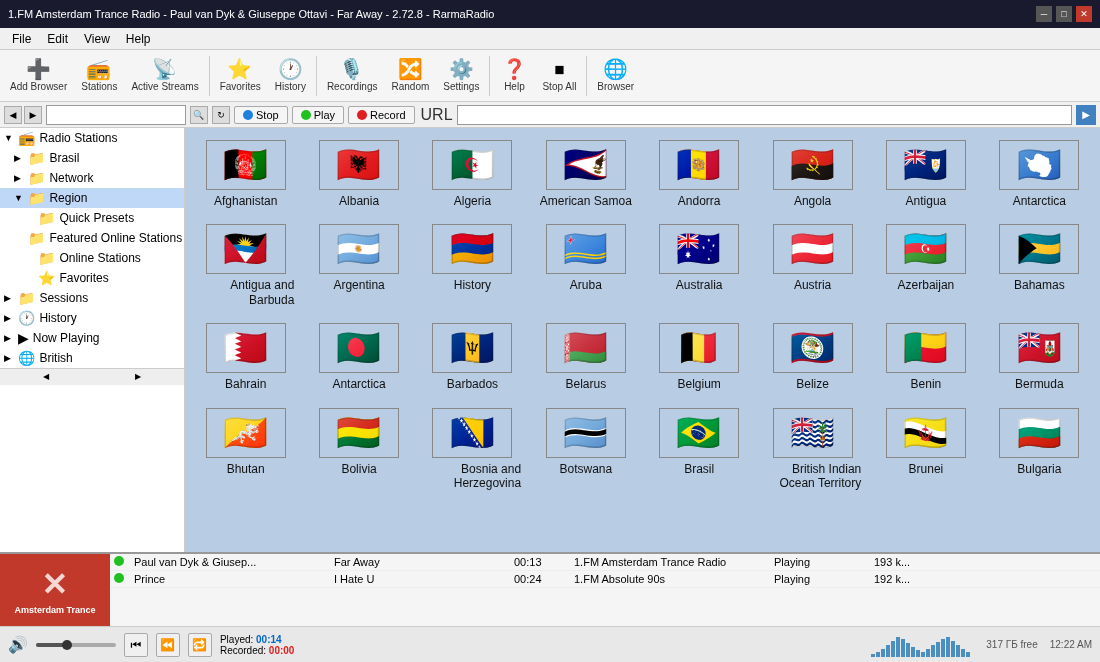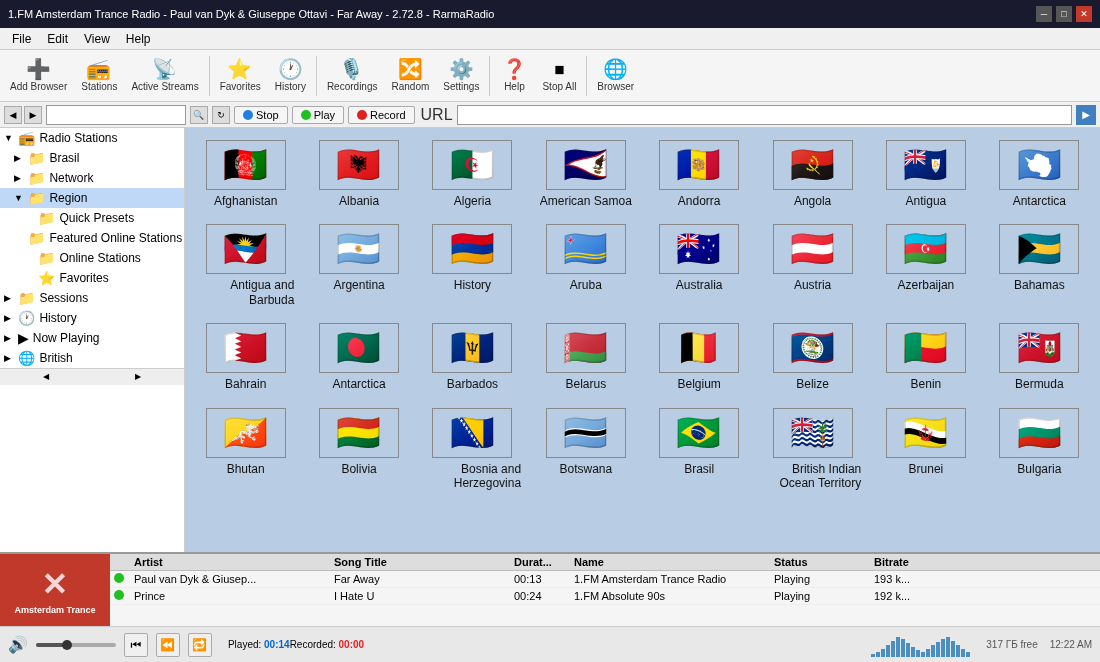--- a/index.html
+++ b/index.html
@@ -67,21 +67,21 @@
     .status-dot { width: 10px; height: 10px; border-radius: 50%; display: inline-block; }
     .status-green { background: #20c020; }
 
     
     .control-bar { height: 36px; background: #e8e8e8; border-top: 1px solid #ccc; display: flex; align-items: center; padding: 0 8px; gap: 8px; }
     .volume-icon { font-size: 16px; cursor: pointer; }
     .volume-slider { width: 80px; height: 4px; background: #aaa; border-radius: 2px; position: relative; cursor: pointer; }
     .volume-fill { width: 35%; height: 100%; background: #555; border-radius: 2px; }
     .volume-handle { width: 10px; height: 10px; background: #333; border-radius: 50%; position: absolute; top: -3px; left: 33%; }
     .ctrl-btn { width: 24px; height: 24px; border: 1px solid #aaa; background: #f0f0f0; cursor: pointer; display: flex; align-items: center; justify-content: center; font-size: 12px; border-radius: 2px; }
-    .played-info { display: flex; flex-direction: row; font-size: 10px; margin-left: 8px; }
+    .played-info { display: flex; flex-direction: column; font-size: 10px; }
     .played-time { color: #0066cc; font-weight: bold; }
     .visualizer { display: flex; align-items: flex-end; gap: 1px; height: 24px; margin-left: auto; }
     .vis-bar { background: #4a8fc0; width: 4px; }
     .disk-info { font-size: 10px; color: #555; margin-left: 8px; }
     .time-info { font-size: 10px; color: #555; margin-left: 4px; }
   </style>
 </head>
 <body>
 
 <div class="title-bar">
@@ -382,29 +382,20 @@
 
 <div class="bottom-panel">
   <div class="now-playing-area">
 
     <div class="album-art">
       <div style="font-size:32px;font-weight:900;color:rgba(255,255,255,0.8);">✕</div>
       <div style="font-size:9px;margin-top:2px;text-align:center;padding:0 4px;">Amsterdam Trance</div>
     </div>
 
     <div class="track-list">
-      <div class="track-header">
-        <span></span>
-        <span>Artist</span>
-        <span>Song Title</span>
-        <span>Durat...</span>
-        <span>Name</span>
-        <span>Status</span>
-        <span>Bitrate</span>
-      </div>
       <div class="track-row">
         <span><span class="status-dot status-green"></span></span>
         <span>Paul van Dyk &amp; Giusep...</span>
         <span>Far Away</span>
         <span>00:13</span>
         <span>1.FM Amsterdam Trance Radio</span>
         <span>Playing</span>
         <span>193 k...</span>
       </div>
       <div class="track-row">

